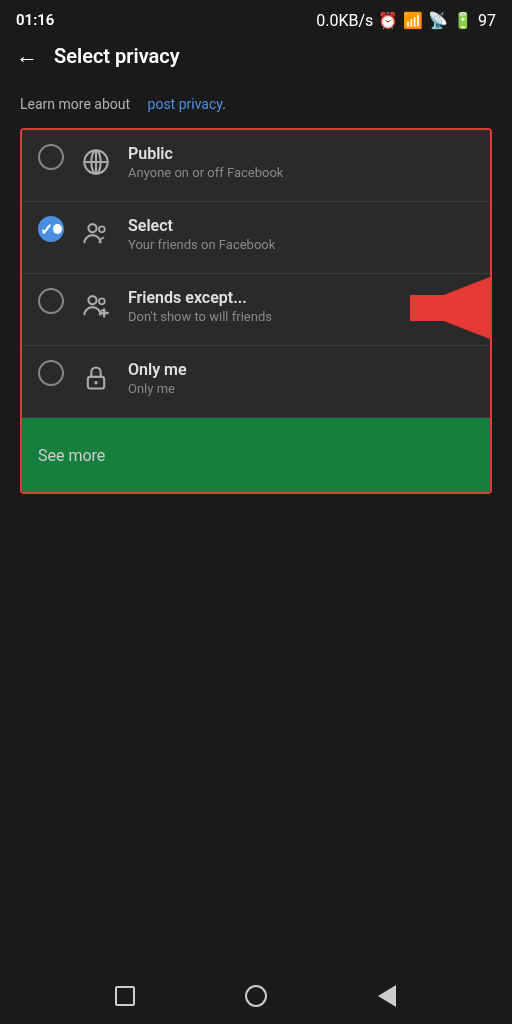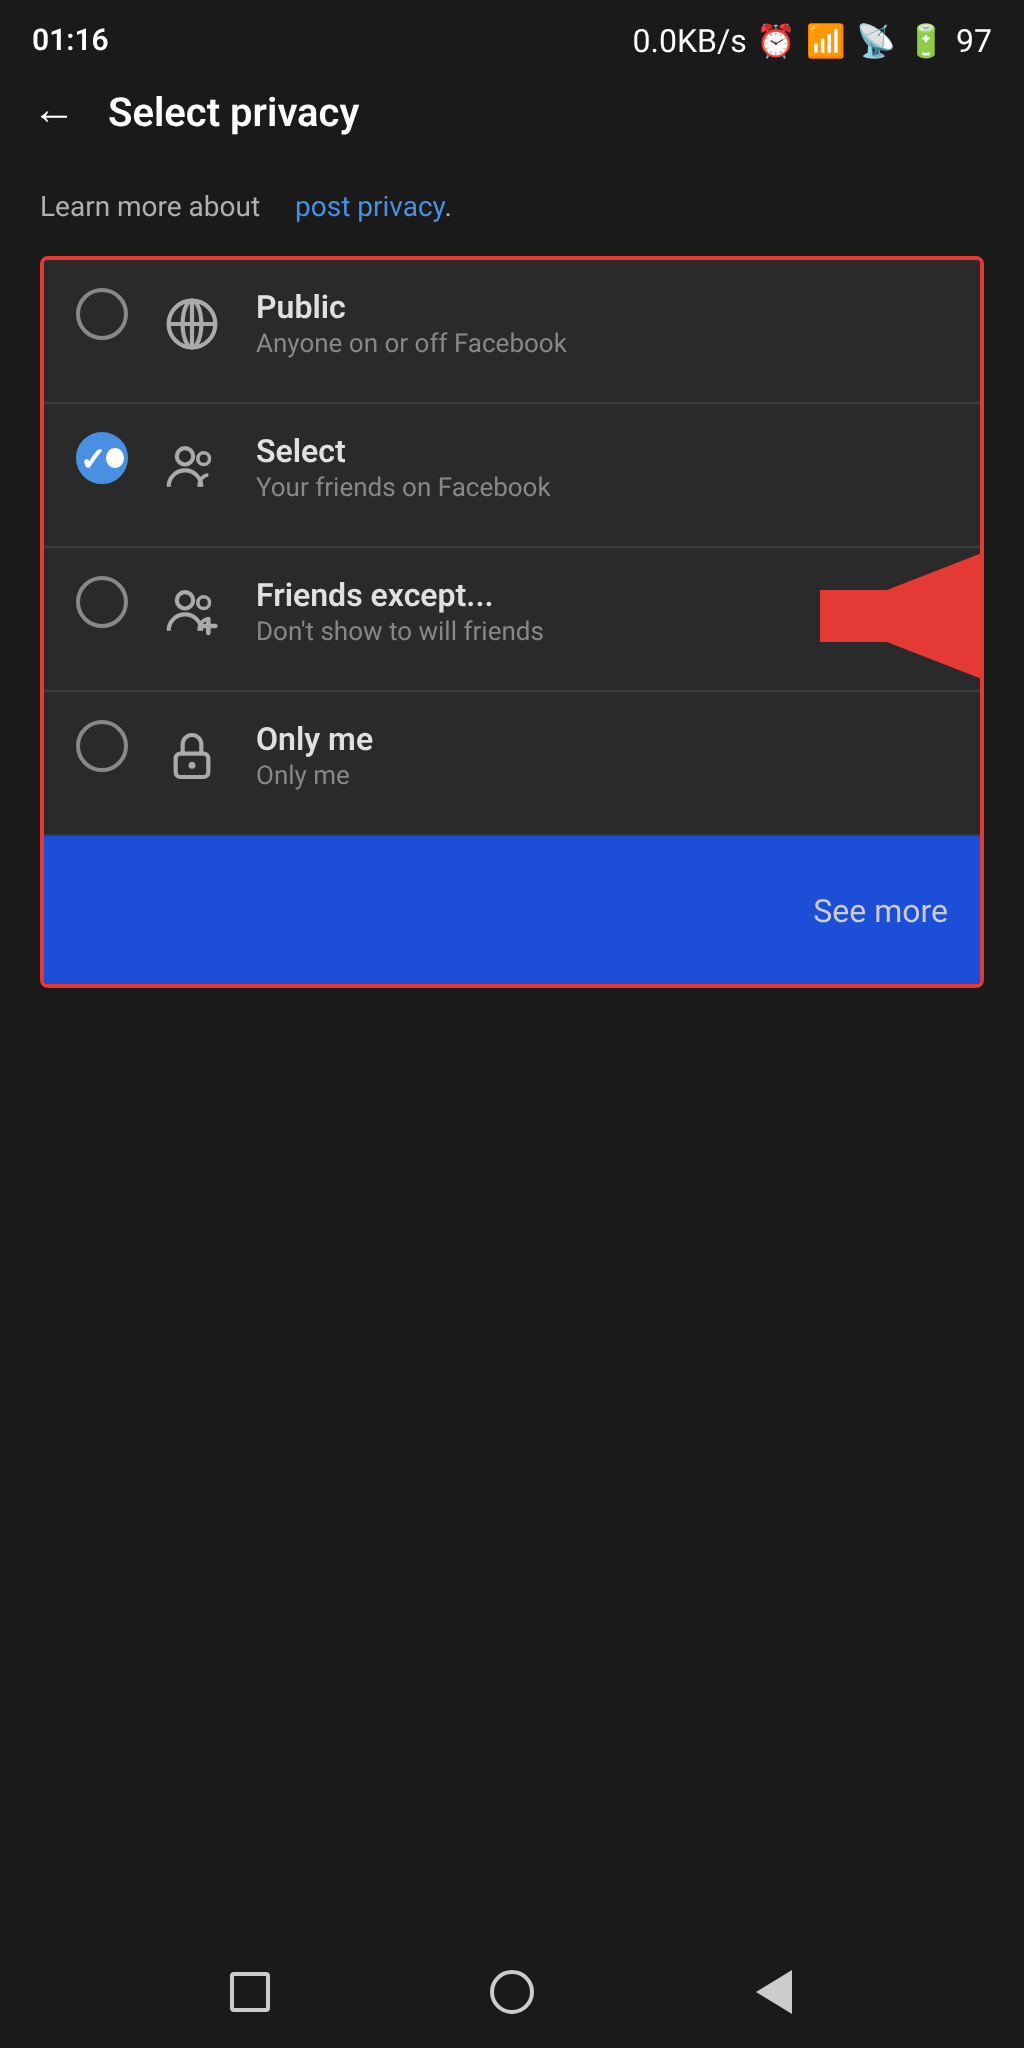--- a/index.html
+++ b/index.html
@@ -167,23 +167,23 @@
     }
     .option-sublabel {
       font-size: 13px;
       color: #888;
     }
 
     
     .see-more-item {
       display: flex;
       align-items: center;
-      justify-content: flex-end;
+      justify-content: flex-start;
       padding: 18px 16px;
-      background: #1d4ed8;
+      background: #15803d;
       cursor: pointer;
       min-height: 74px;
     }
     .see-more-label {
       font-size: 16px;
       color: #cccccc;
     }
 
     
     .bottom-nav {

